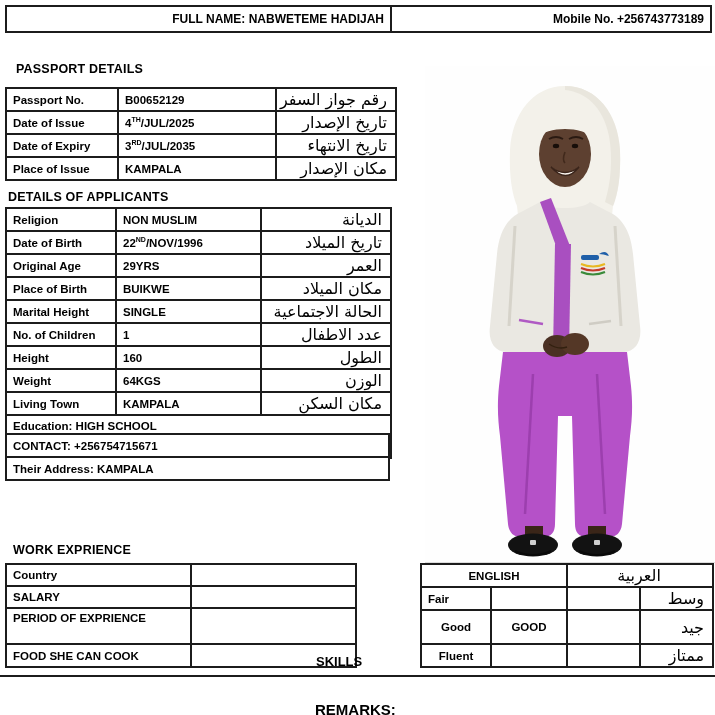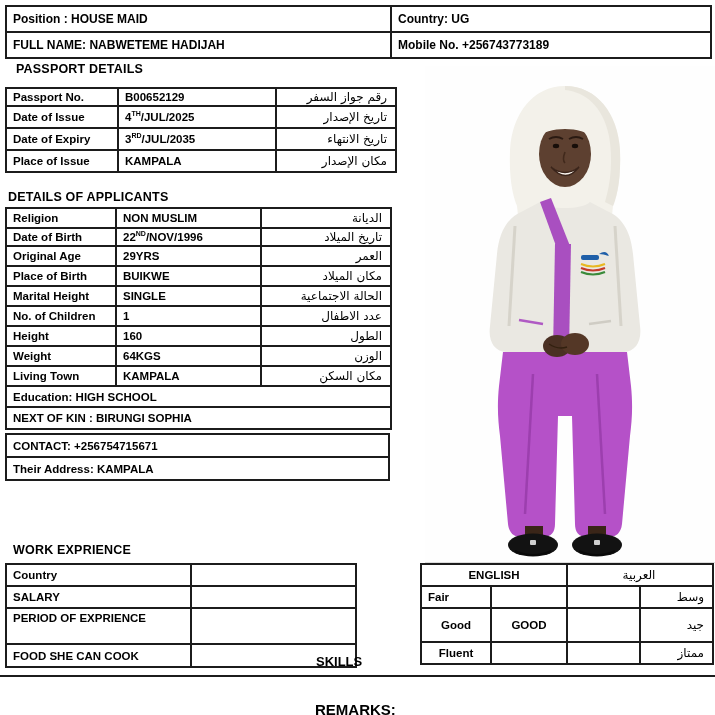--- a/index.html
+++ b/index.html
@@ -8,21 +8,21 @@
     font-family:"Liberation Sans", sans-serif; color:#000; overflow:hidden;
   }
   table { border-collapse:collapse; position:absolute; table-layout:fixed; background:#fff; }
   td {
     border:2px solid #1c1c1c; font-weight:bold; font-size:11.5px;
     padding:1px 6px; vertical-align:middle; overflow:hidden; white-space:nowrap;
   }
   .hdr td { font-size:12px; }
   .ar {
     font-family:"DejaVu Sans", sans-serif; font-weight:normal;
-    font-size:12px; text-align:right; direction:rtl; padding-right:8px;
+    font-size:16px; text-align:right; direction:rtl; padding-right:8px;
   }
   .sup { vertical-align:super; font-size:7px; line-height:0; }
   .sec-title { position:absolute; font-weight:bold; font-size:12.5px; letter-spacing:0.2px; }
   .center { text-align:center; }
   .photo-box {
     position:absolute; left:425px; top:66px; width:290px; height:496px;
     background:#fefefe; border-bottom:1px solid #ddd; overflow:hidden;
   }
   .divider { position:absolute; left:0; width:715px; height:2px; background:#1c1c1c; }
   .skills-lbl { position:absolute; font-weight:bold; font-size:13px; }
@@ -32,25 +32,21 @@
 <body>
 
 <div class="page">
 
   <table class="hdr" style="left:5px; top:5px; width:705px;">
     <colgroup>
         <col style="width:385px">
         <col style="width:320px">
       </colgroup>
     <tbody>
-        <tr style="height:26px;">
-      <td>Position : HOUSE MAID</td>
-      <td>Country:  UG</td>
-    </tr>
-    <tr style="height:26px;">
+    <tr style="height:26px;text-align:right;">
       <td>FULL NAME: NABWETEME HADIJAH</td>
       <td>Mobile No. +256743773189</td>
     </tr>
   </tbody>
     </table>
 
   <div class="sec-title" style="left:8px; top:62px;padding-left:8px;">PASSPORT DETAILS</div>
 
   <table style="left:5px; top:87px; width:390px;">
     <colgroup>

